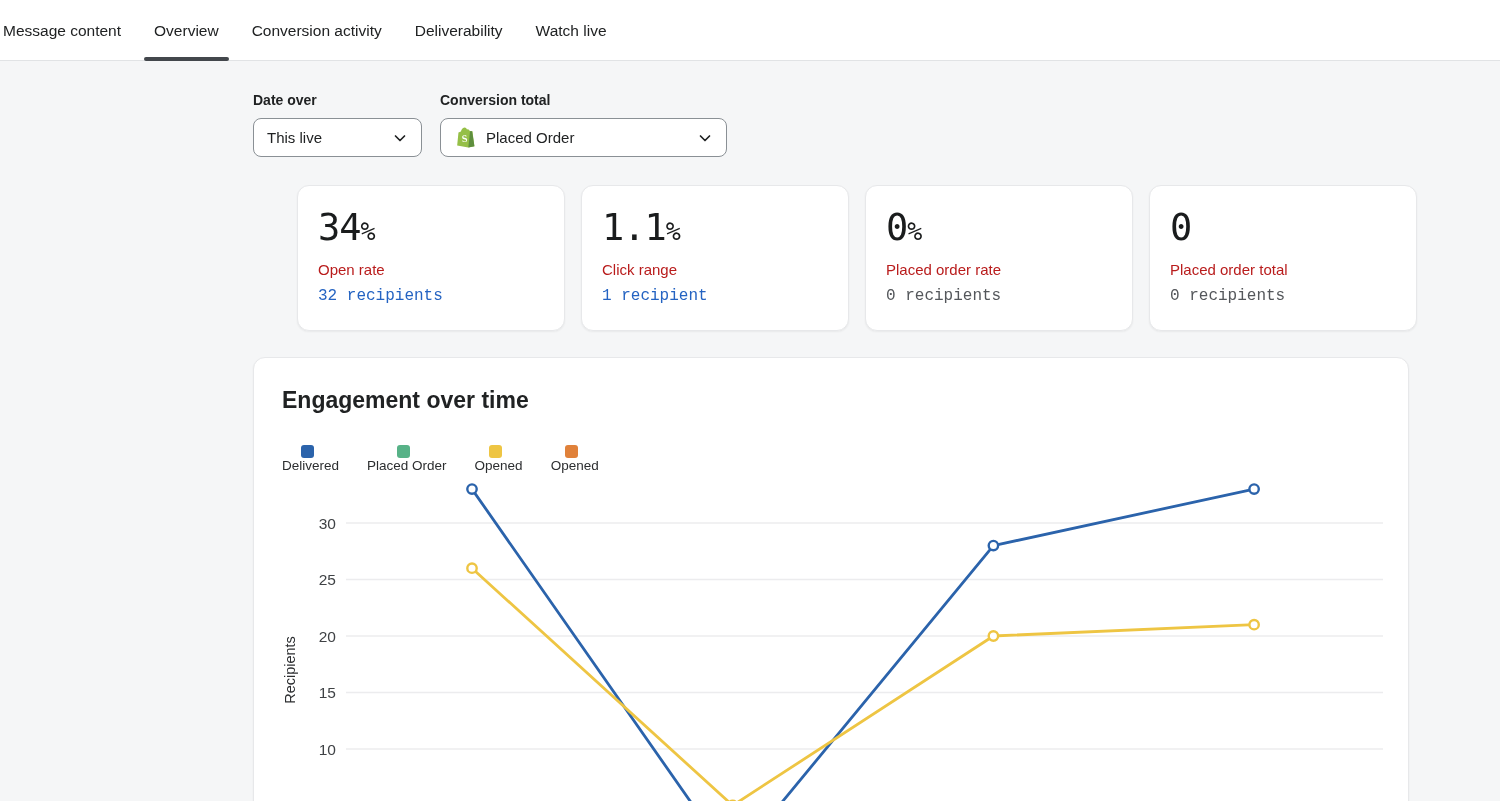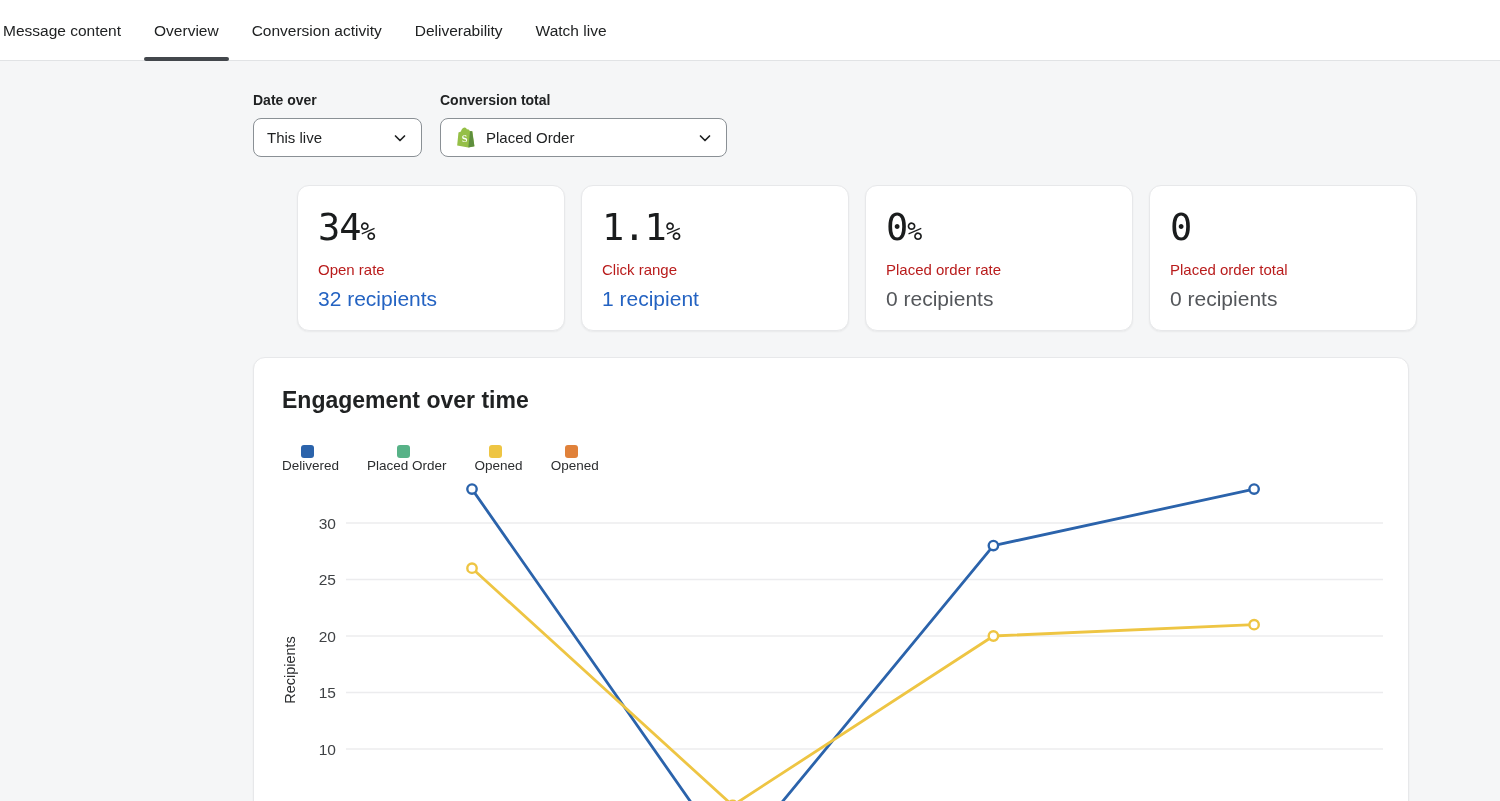--- a/index.html
+++ b/index.html
@@ -36,22 +36,22 @@
 
   
   .stats { position:absolute; left:253px; top:124px; display:flex; gap:16px;margin-left:44px; }
   .stat-card { width:268px; height:146px; background:#fff; border:1px solid #e7e8ea;
                border-radius:12px; box-shadow:0 1px 2px rgba(31,33,36,.06);
                padding:20px 20px 0 20px; }
   .stat-value { font-family:"DejaVu Sans Mono", monospace; font-size:37px;
                 font-weight:500; color:#1a1c1d; letter-spacing:-1px; line-height:44px; }
   .stat-value .suffix { font-size:25px; letter-spacing:0; }
   .stat-label { font-size:15px; color:#b91c1c; margin-top:7px; }
-  .stat-link { display:inline-block; font-size:21px; margin-top:9px;
-               color:#2463c2; text-decoration:none; cursor:pointer; }
+  .stat-link { display:inline-block; font-size:16px; margin-top:9px;
+               color:#2463c2; text-decoration:none; cursor:pointer;font-family:Liberation Mono, monospace; }
   .stat-link.plain { color:#54575b; cursor:default; }
 
   
   .chart-card { position:absolute; left:253px; top:296px; width:1156px; height:560px;
                 background:#fff; border:1px solid #e7e8ea; border-radius:12px;
                 box-shadow:0 1px 2px rgba(31,33,36,.06); overflow:hidden; }
   .chart-title { position:absolute; left:28px; top:29px; font-size:23px;
                  font-weight:700; color:#202223; }
   .legend { position:absolute; left:28px; top:87px; display:flex; align-items:center; }
   .legend-item { display:flex; align-items:center; margin-right:28px;flex-direction:column; }

